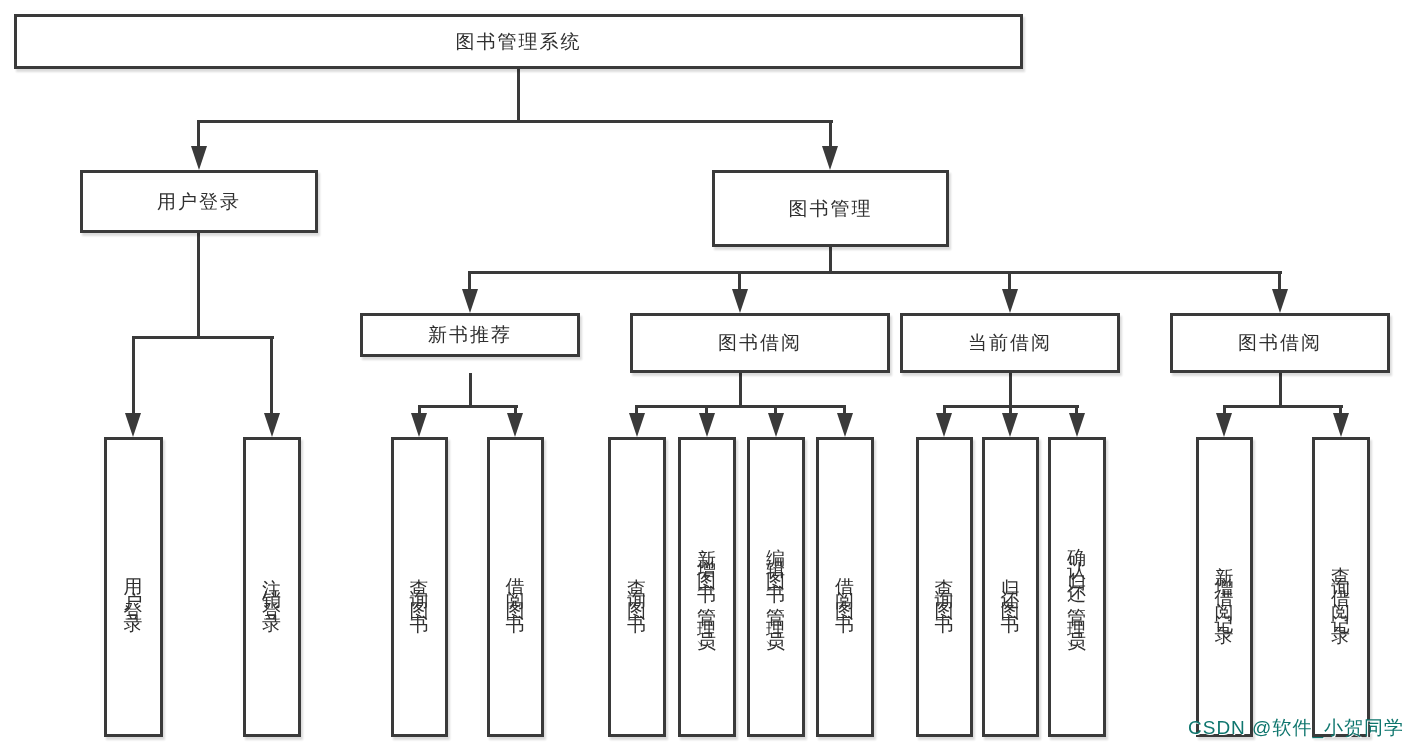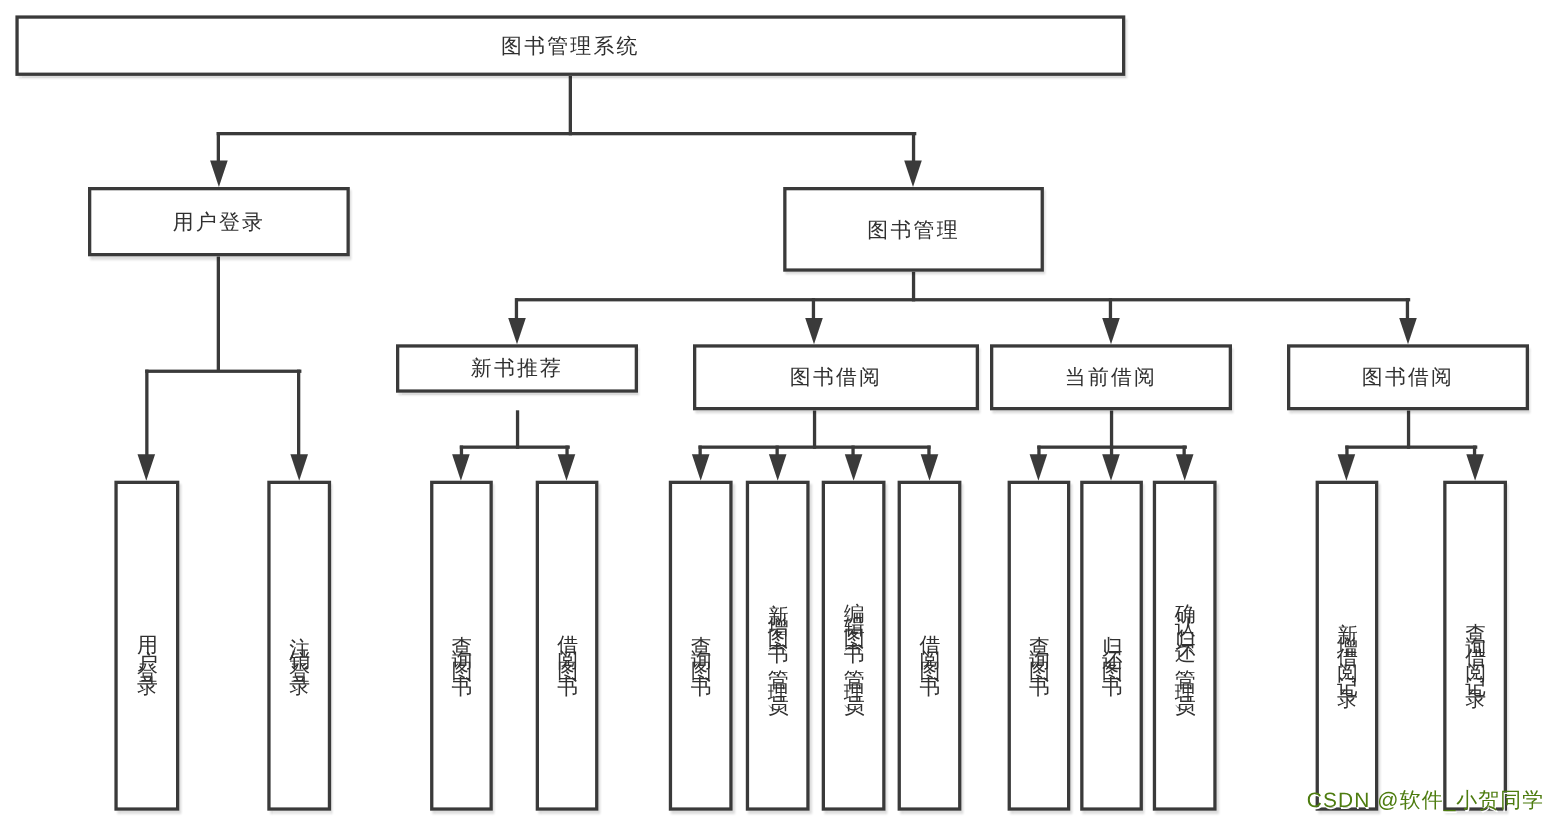--- a/index.html
+++ b/index.html
@@ -21,21 +21,21 @@
   .vline,.hline{position:absolute;background:#3a3a3a;}
   .vline{width:3px;}
   .hline{height:3px;}
   .arrow{
     position:absolute;width:0;height:0;
     border-left:8px solid transparent;border-right:8px solid transparent;
     border-top:24px solid #3a3a3a;
   }
   .watermark{
     position:absolute;left:1188px;top:715px;font-size:19px;letter-spacing:1px;
-    color:#4d7c0f;text-shadow:1px 1px 0 #ffffff;z-index:5;white-space:nowrap;
+    color:#0f766e;text-shadow:1px 1px 0 #ffffff;z-index:5;white-space:nowrap;
   }
   
   .n-root{left:14px;top:14px;width:1009px;height:55px;}
   .n-user-login{left:80px;top:170px;width:238px;height:63px;}
   .n-book-mgmt{left:712px;top:170px;width:237px;height:77px;}
   .n-newrec{left:360px;top:313px;width:220px;height:44px;}
   .n-borrow{left:630px;top:313px;width:260px;height:60px;}
   .n-current{left:900px;top:313px;width:220px;height:60px;}
   .n-records{left:1170px;top:313px;width:220px;height:60px;}
   .leaf{top:437px;height:300px;width:58px;}

